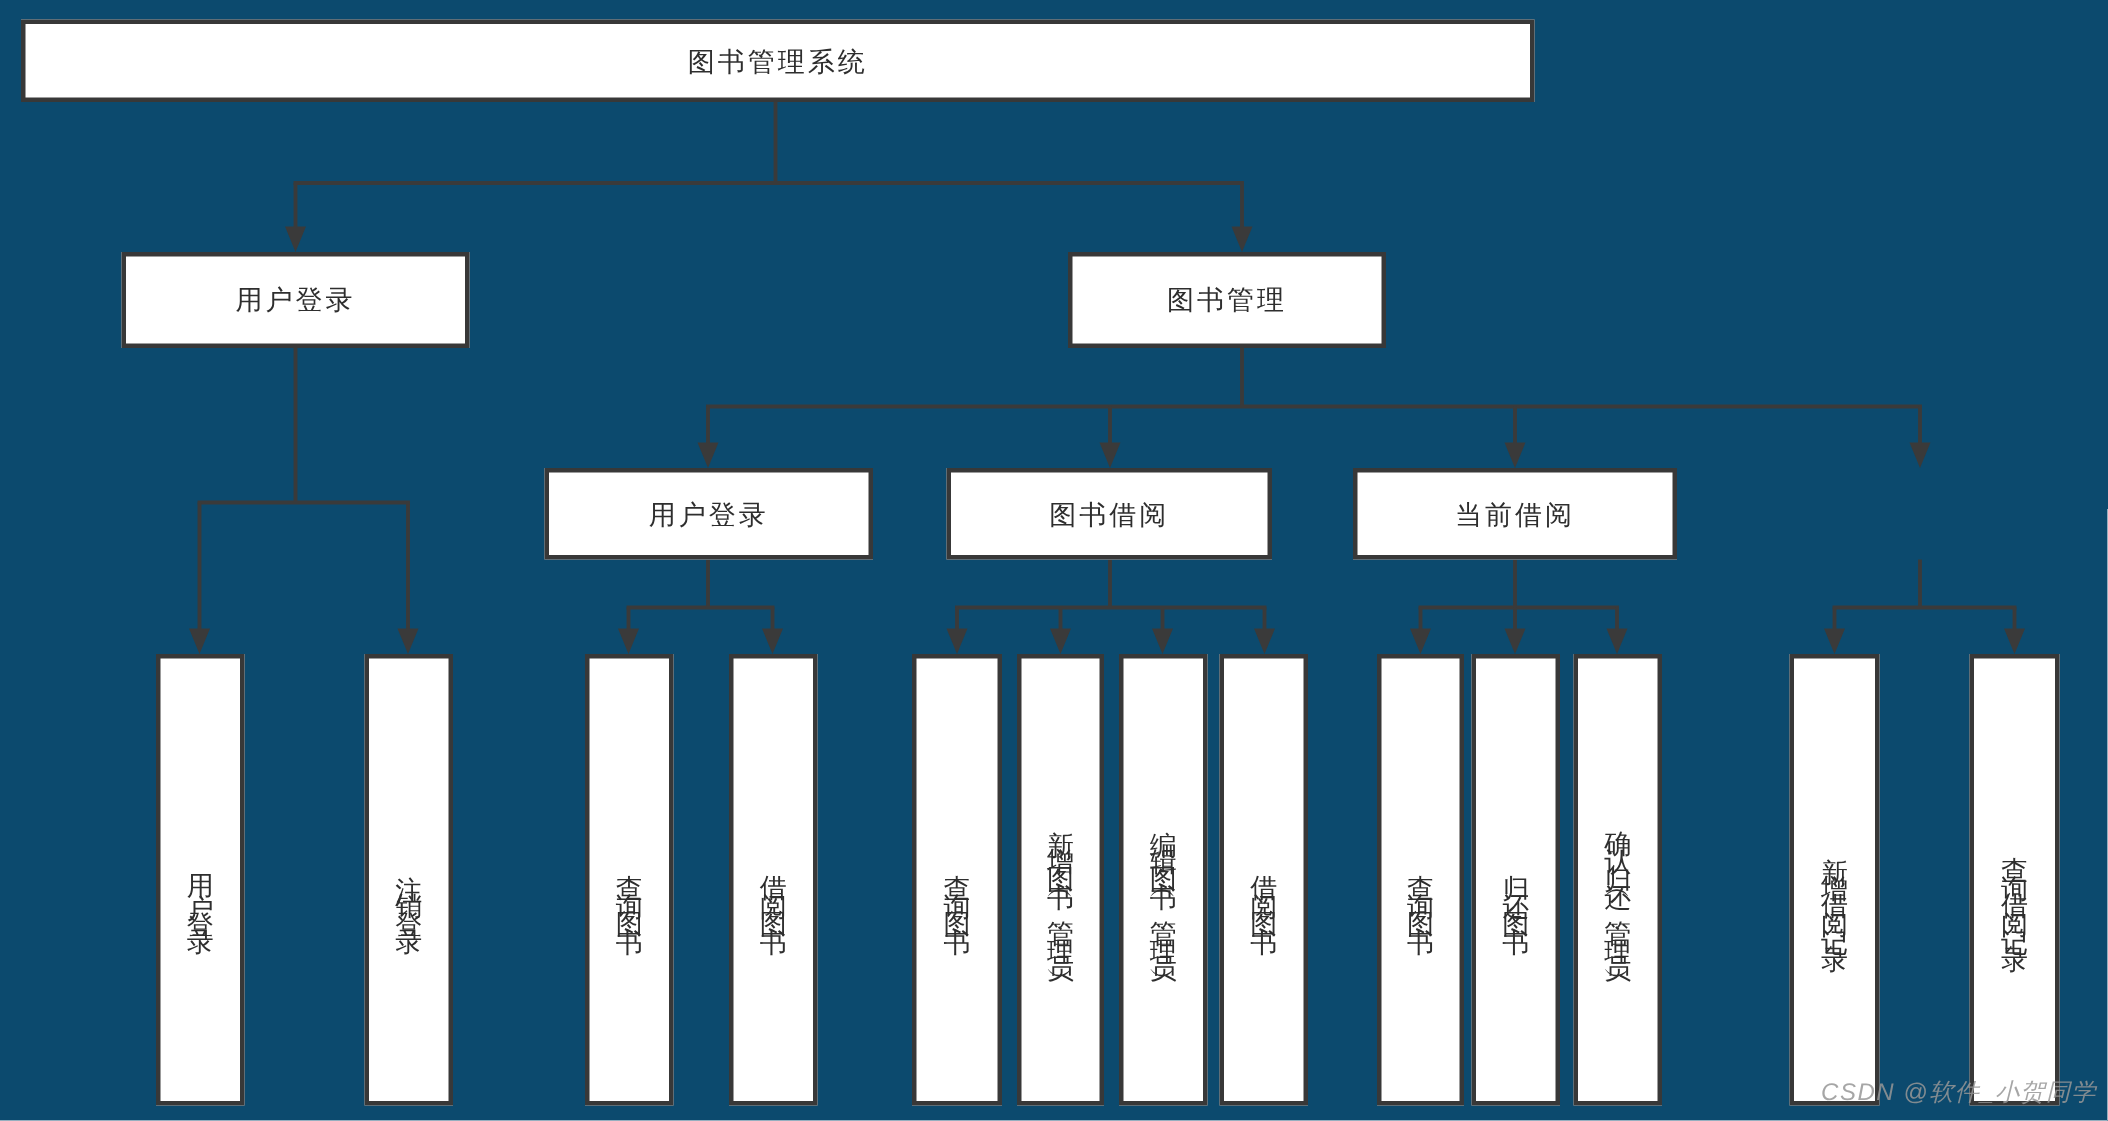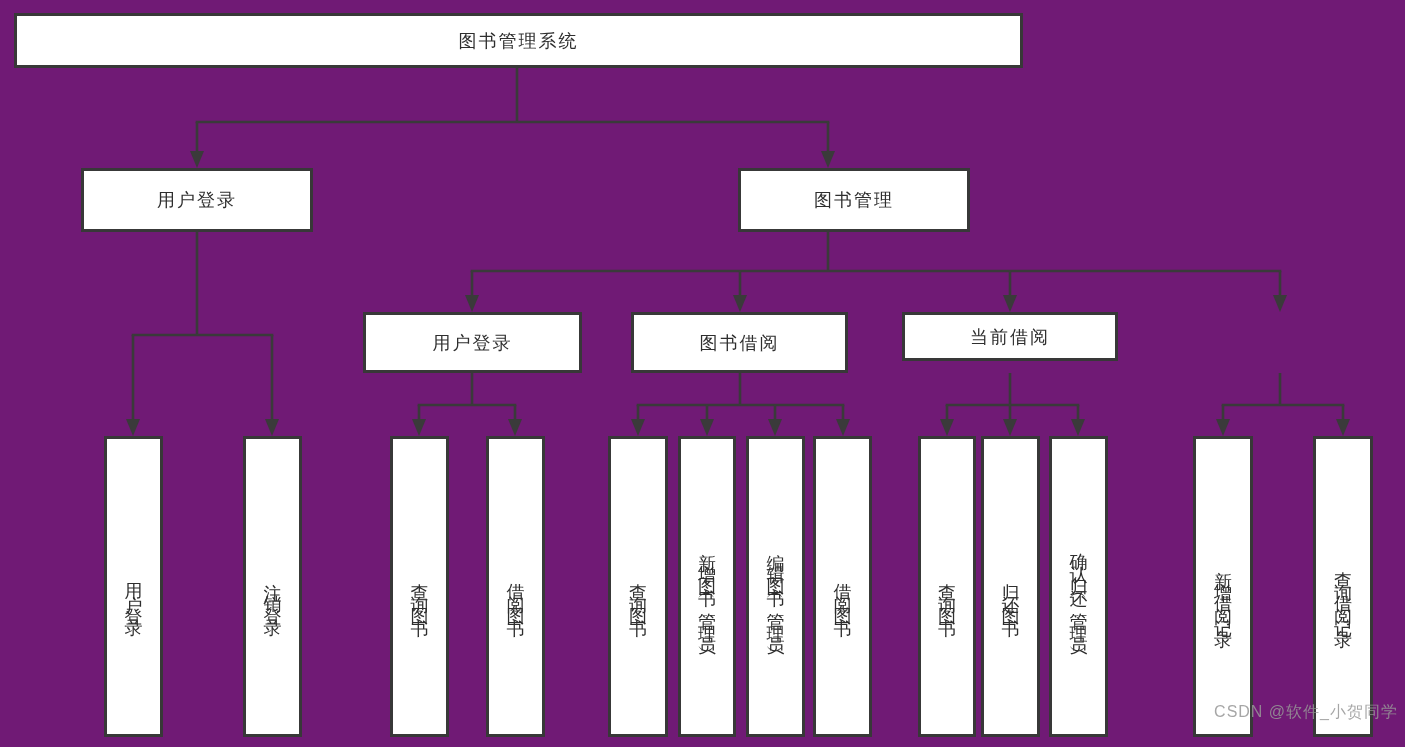--- a/index.html
+++ b/index.html
@@ -1,34 +1,34 @@
 <!DOCTYPE html>
 <html><head>
 <meta charset="utf-8">
 <style>
   html,body { margin:0; padding:0; background:#ffffff; }
   .stage {
-    position:relative; width:1405px; height:747px; background:#701a75;
+    position:relative; width:1405px; height:747px; background:#0c4a6e;
     font-family:"Liberation Sans","DejaVu Sans",sans-serif; overflow:hidden;
   }
   .box {
     position:absolute; box-sizing:border-box; background:#ffffff;
     border:3px solid #383838; display:flex; align-items:center; justify-content:center;
     color:#2e2e2e; z-index:2;
   }
   .box.h .lbl { font-size:18px; letter-spacing:2px; white-space:nowrap; }
   .box.v .lbl {
     writing-mode:vertical-rl; text-orientation:mixed;
     font-size:18px; line-height:1; letter-spacing:12px; margin-bottom:-12px;
     white-space:nowrap;
   }
   #connectors { position:absolute; left:0; top:0; z-index:1; }
   .watermark {
-    position:absolute; right:7px; bottom:24px; z-index:5;
-    font-size:16px; letter-spacing:1px; color:rgba(150,150,150,0.85); white-space:nowrap;
+    position:absolute; right:7px; bottom:8px; z-index:5;
+    font-size:16px; letter-spacing:1px; color:rgba(150,150,150,0.85); white-space:nowrap;font-style:italic;
   }
 </style>
 </head>
 <body>
 
 <div class="stage">
 
   <svg id="connectors" width="1405" height="747" viewBox="0 0 1405 747">
       <line x1="517" y1="68" x2="517" y2="122" stroke="#3a3a3a" stroke-width="2.6"></line>
       <line x1="195.7" y1="122" x2="829.3" y2="122" stroke="#3a3a3a" stroke-width="2.6"></line>
@@ -84,31 +84,31 @@
       <polygon points="1336,419 1350,419 1343,436" fill="#3a3a3a"></polygon>
     </svg>
 
   <div class="box h" style="left:14px; top:13px; width:1009px; height:55px;">
     <span class="lbl">图书管理系统</span>
   </div>
 
   <div class="box h" style="left:81px; top:168px; width:232px; height:64px;">
     <span class="lbl">用户登录</span>
   </div>
-  <div class="box h" style="left:712px; top:168px; width:232px; height:64px;margin-left:26px;">
+  <div class="box h" style="left:712px; top:168px; width:212px; height:64px;">
     <span class="lbl">图书管理</span>
   </div>
 
   <div class="box h" style="left:363px; top:312px; width:219px; height:61px;">
     <span class="lbl">用户登录</span>
   </div>
   <div class="box h" style="left:631px; top:312px; width:217px; height:61px;text-align:center;">
     <span class="lbl">图书借阅</span>
   </div>
-  <div class="box h" style="left:902px; top:312px; width:216px; height:49px;">
+  <div class="box h" style="left:902px; top:312px; width:216px; height:61px;">
     <span class="lbl">当前借阅</span>
   </div>
 
   <div class="box v" style="left:104px; top:436px; width:59px; height:301px;">
     <span class="lbl">用户登录</span>
   </div>
   <div class="box v" style="left:243px; top:436px; width:59px; height:301px;">
     <span class="lbl">注销登录</span>
   </div>
 

